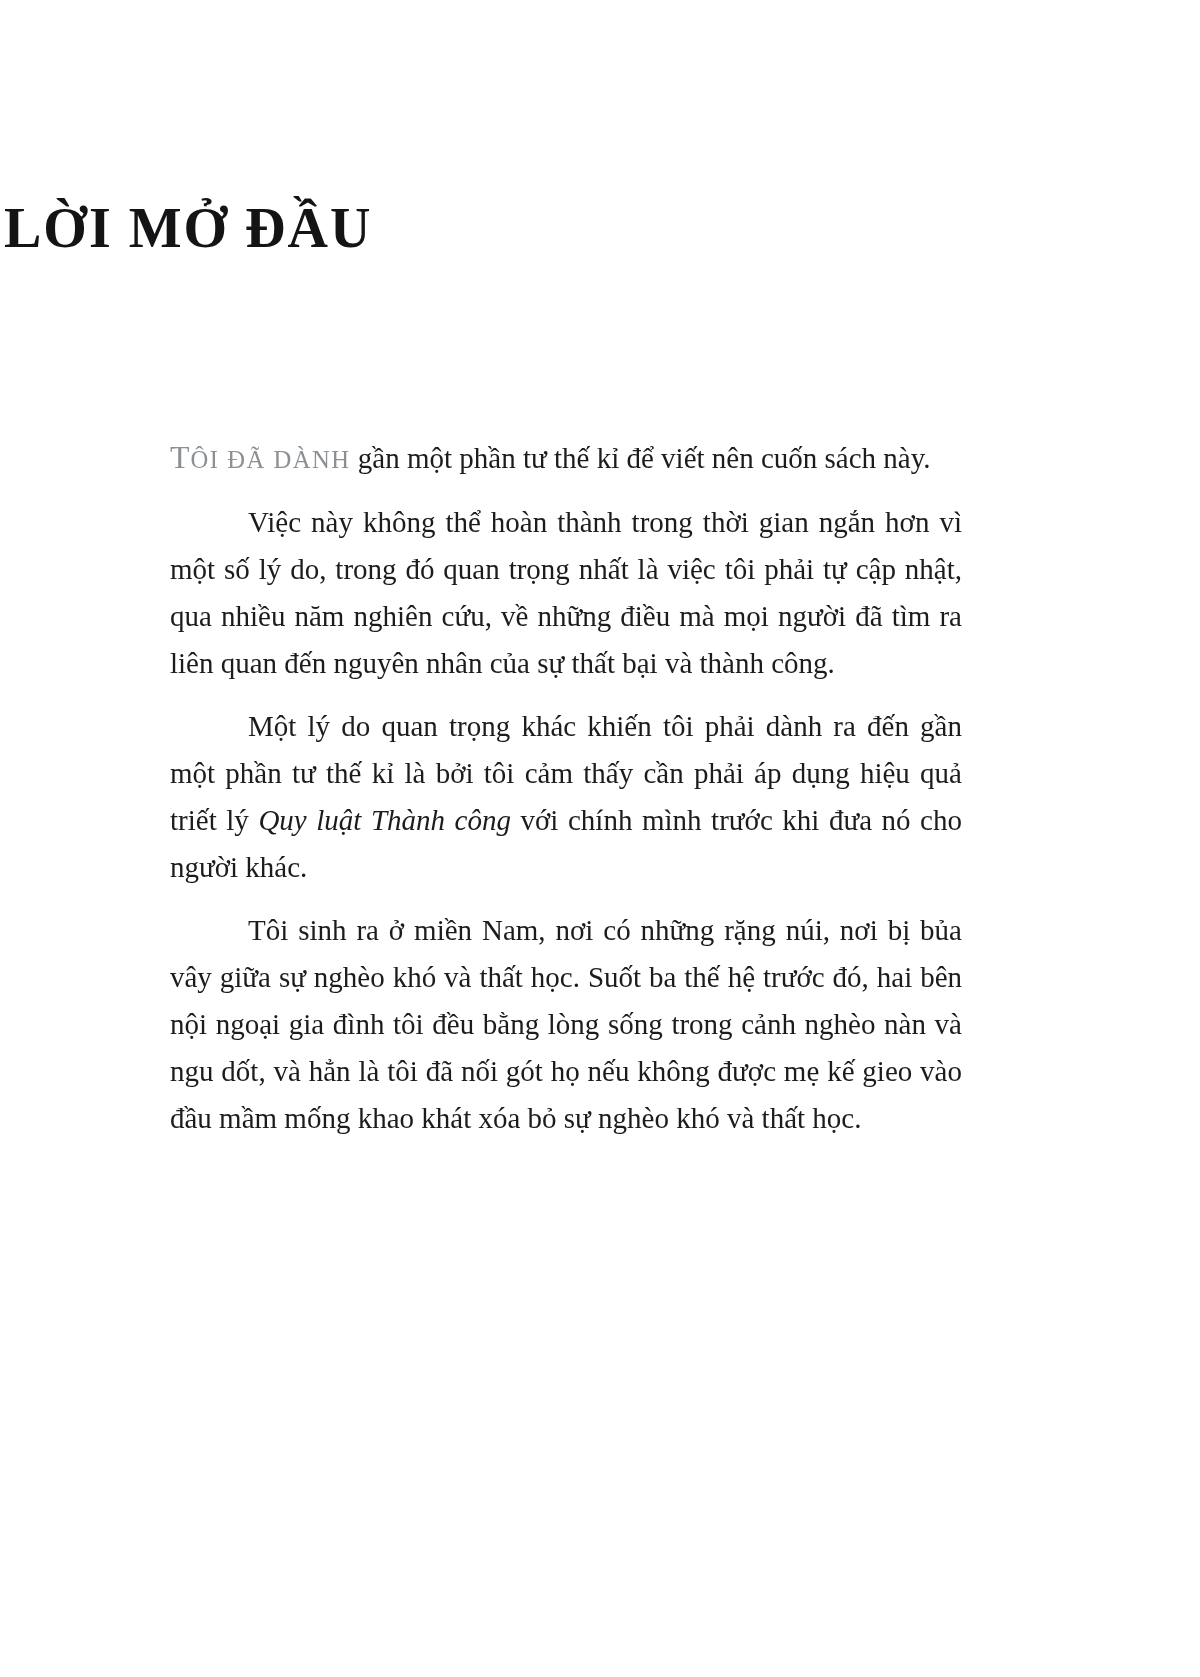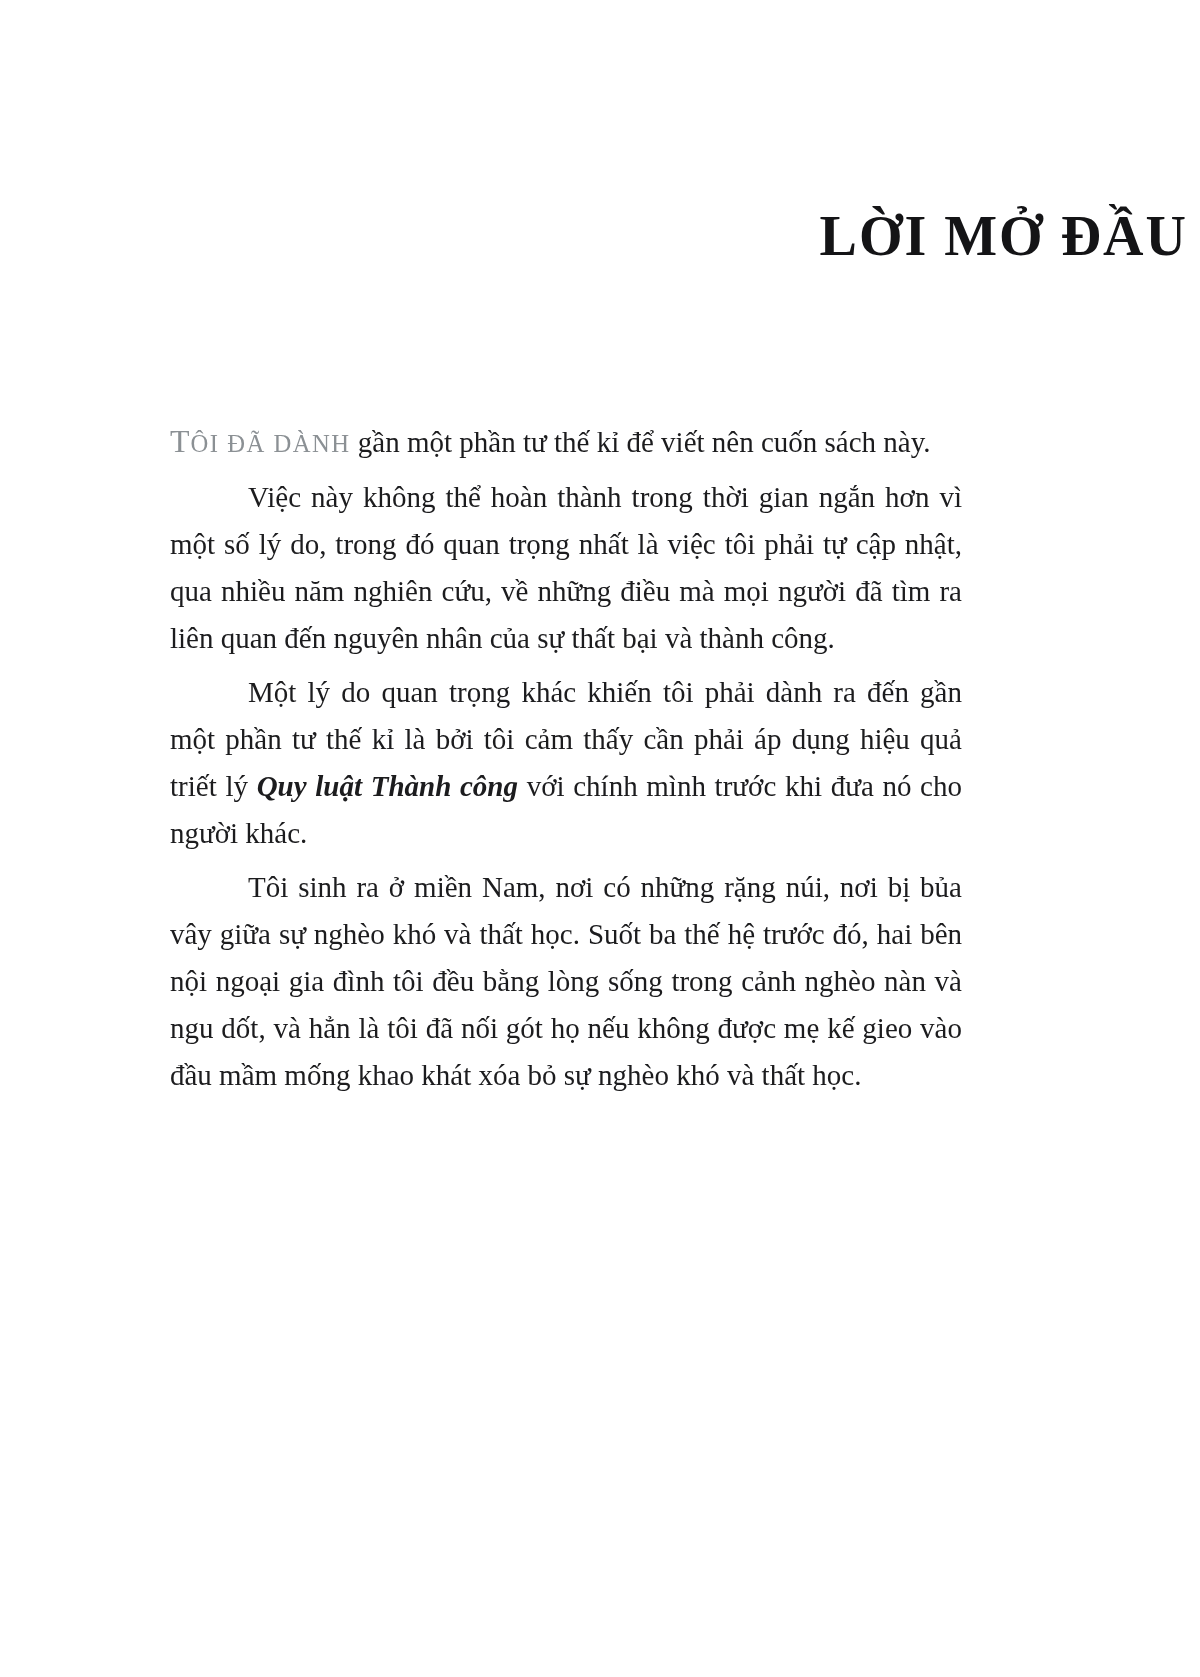--- a/index.html
+++ b/index.html
@@ -10,58 +10,57 @@
   .page {
     position: relative;
     width: 1200px;
     height: 1677px;
     background: #ffffff;
     overflow: hidden;
     font-family: "Liberation Serif", "DejaVu Serif", serif;
     color: #1c1c1e;
   }
   .title {
-    margin: 12px;
+    margin: 4px;
     padding-top: 196px;
-    text-align: right;
+    text-align: left;
     font-size: 56px;
     font-weight: 700;
     letter-spacing: 2px;
     line-height: 1;
     color: #141416;
   }
   .body-block {
     position: absolute;
     top: 418px;
     left: 170px;
     width: 792px;
     font-size: 29px;
     line-height: 47px;
     text-align: justify;
   }
   .para {
-    margin: 0 0 7px 0;
+    margin: 16px 0 7px 0;
   }
   .para.indent {
     text-indent: 78px;
   }
   .lead {
     color: #8b9094;
   }
   .lead-initial {
     font-size: 1.1em;
     letter-spacing: 1px;
   }
   .lead-rest {
     font-size: 0.85em;
     letter-spacing: 1.5px;
   }
   .italic {
     font-style: italic;
-    font-weight: bold;
   }
 </style>
 </head>
 <body>
 
 <div class="page">
 
   <h1 class="title">LỜI MỞ ĐẦU</h1>
 
   <div class="body-block">

